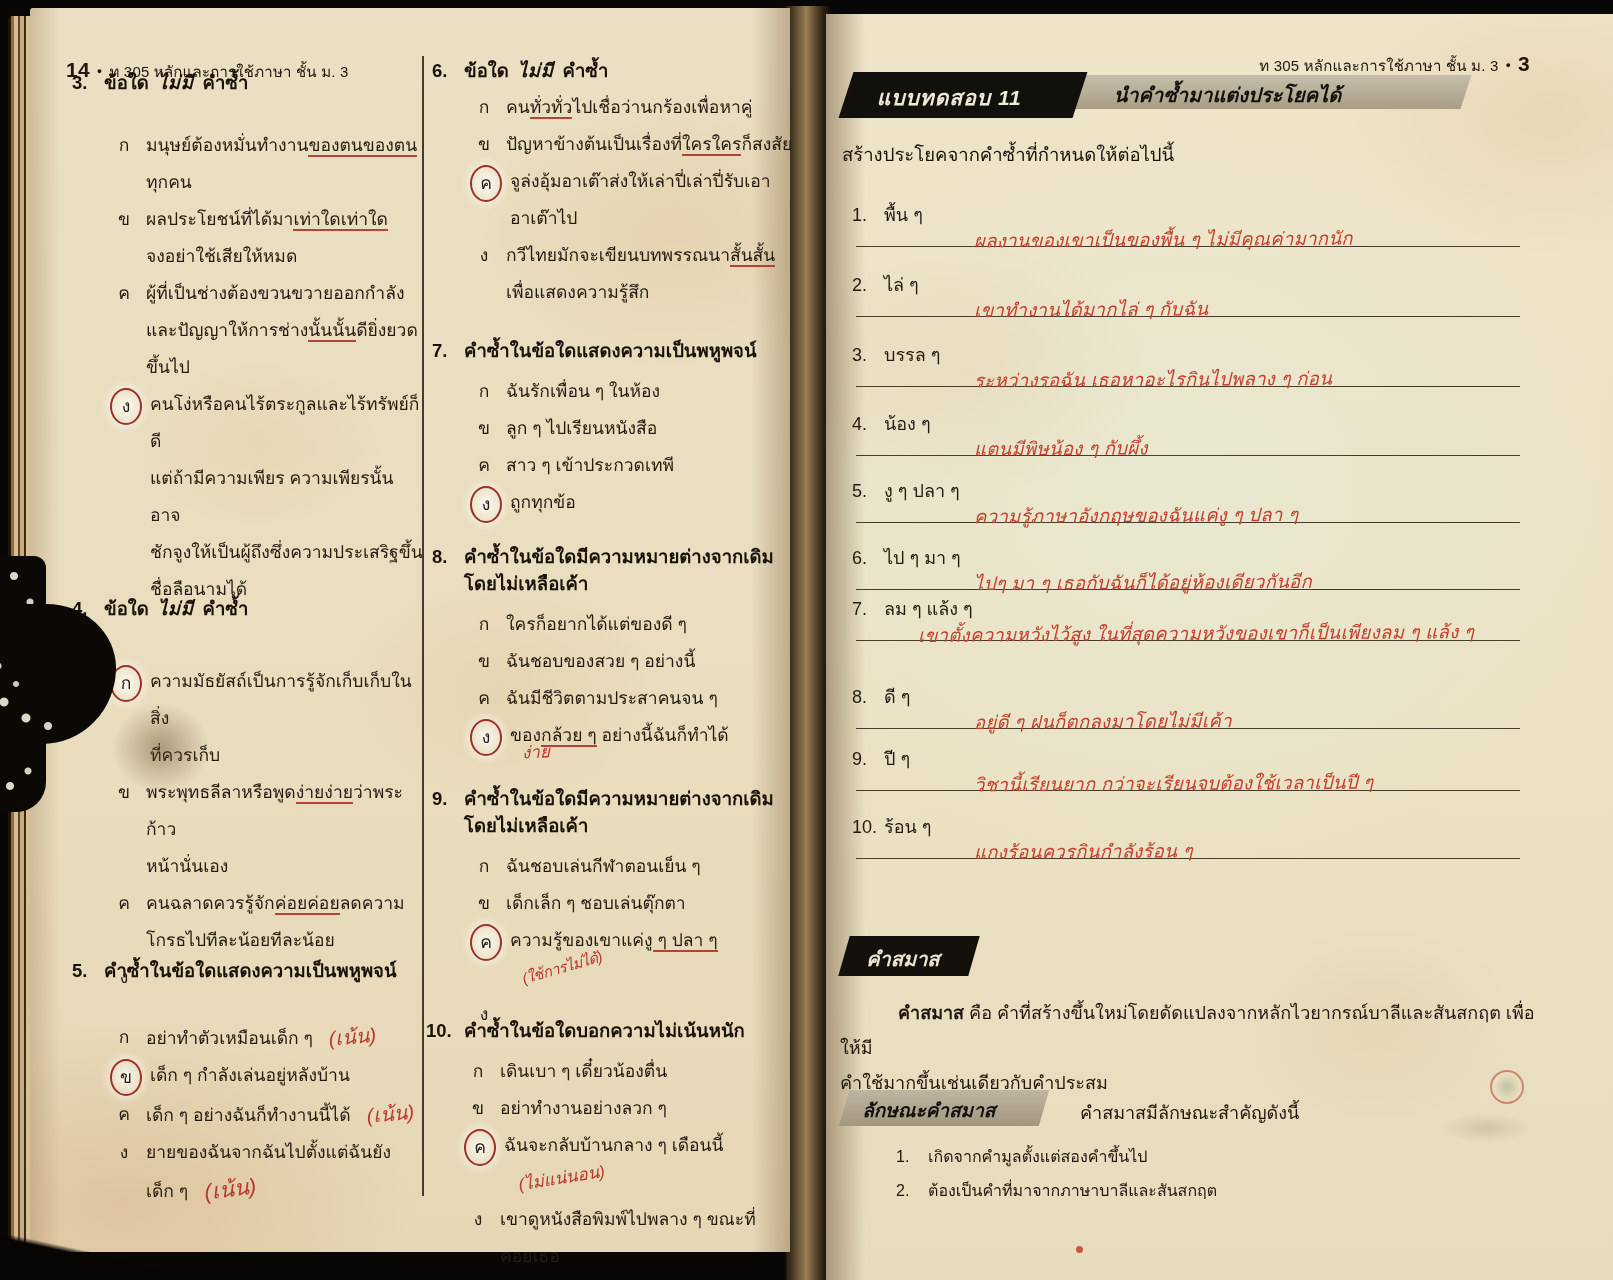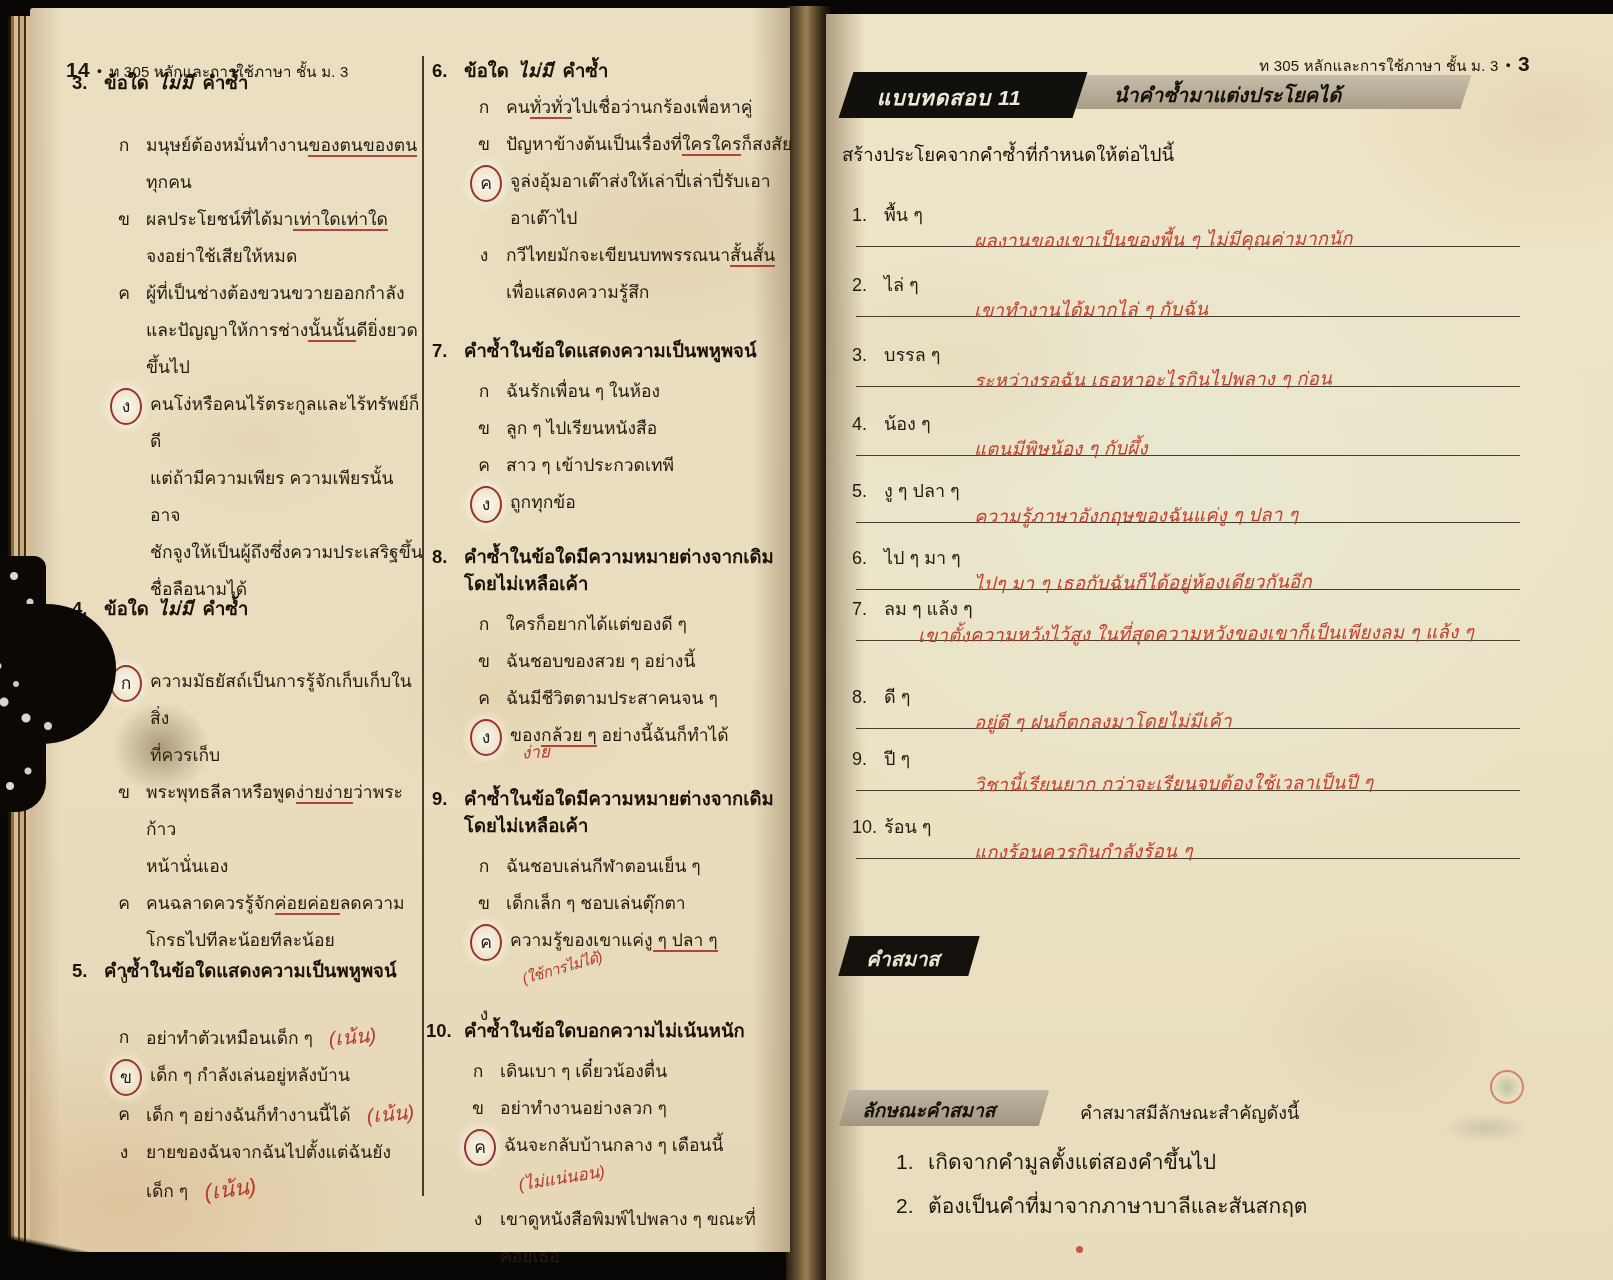--- a/index.html
+++ b/index.html
@@ -132,21 +132,21 @@
   .ans{position:absolute;left:132px;top:25px;font-size:18.5px;font-style:italic;color:#c4402e;white-space:nowrap;transform:rotate(-0.4deg);letter-spacing:0.3px;}
   #item7 .ans{left:76px;}
 
   .samat-banner{position:absolute;top:922px;left:18px;width:130px;height:40px;background:#14110c;transform:skewX(-16deg);}
   .samat-banner .unskew{display:block;transform:skewX(16deg);padding:7px 0 0 22px;font-size:20px;font-weight:bold;font-style:italic;color:#ece5d2;}
   .samat-def{position:absolute;top:982px;left:14px;width:708px;font-size:18px;line-height:1.95;color:#1f170d;white-space:pre-line;text-indent:58px;}
   .samat-def .lead{font-weight:bold;}
   .lak-banner{position:absolute;top:1076px;left:18px;width:200px;height:36px;background:linear-gradient(180deg,#bdb5a2,#a2967f);transform:skewX(-16deg);}
   .lak-banner .unskew{display:block;transform:skewX(16deg);padding:5px 0 0 18px;font-size:19px;font-weight:bold;font-style:italic;color:#15100a;}
   .lak-intro{position:absolute;top:1084px;left:254px;font-size:18px;color:#1f170d;}
-  .lak-points{position:absolute;top:1126px;left:70px;font-size:21px;line-height:2.1;color:#1f170d;}
+  .lak-points{position:absolute;top:1126px;left:70px;font-size:16px;line-height:2.1;color:#1f170d;}
   .pt-no{display:inline-block;min-width:32px;}
 
   .stamp-circle{position:absolute;top:1056px;left:664px;width:30px;height:30px;border:2.5px solid rgba(190,60,45,0.55);border-radius:50%;
     background:radial-gradient(circle, rgba(70,110,80,0.25), transparent 60%);}
   .pencil-ghost{position:absolute;top:1094px;left:600px;width:120px;height:40px;
     background:radial-gradient(ellipse closest-side, rgba(90,85,75,0.18), transparent 75%);}
   .red-dot{position:absolute;top:1232px;left:250px;width:7px;height:7px;border-radius:50%;background:#c2402e;opacity:0.85;}
 </style>
 </head>
 <body>
@@ -437,20 +437,22 @@
         <div class="item" id="item10">
           <div class="item-word"><span class="item-no">10.</span><span>ร้อน ๆ</span></div>
           <div class="ans-line"></div>
           <div class="ans hw">แกงร้อนควรกินกำลังร้อน ๆ</div>
         </div>
       </div>
 
     <div class="samat-banner">
       <span class="unskew">คำสมาส</span>
     </div>
+    <div class="samat-def"><span class="lead">คำสมาส</span><span> คือ  คำที่สร้างขึ้นใหม่โดยดัดแปลงจากหลักไวยากรณ์บาลีและสันสกฤต  เพื่อให้มี
+คำใช้มากขึ้นเช่นเดียวกับคำประสม</span></div>
 
     <div class="lak-banner">
       <span class="unskew">ลักษณะคำสมาส</span>
     </div>
     <div class="lak-intro">คำสมาสมีลักษณะสำคัญดังนี้</div>
     <div class="lak-points" id="points-root">
         <div class="pt-row"><span class="pt-no">1.</span><span>เกิดจากคำมูลตั้งแต่สองคำขึ้นไป</span></div>
         <div class="pt-row"><span class="pt-no">2.</span><span>ต้องเป็นคำที่มาจากภาษาบาลีและสันสกฤต</span></div>
       </div>
 

